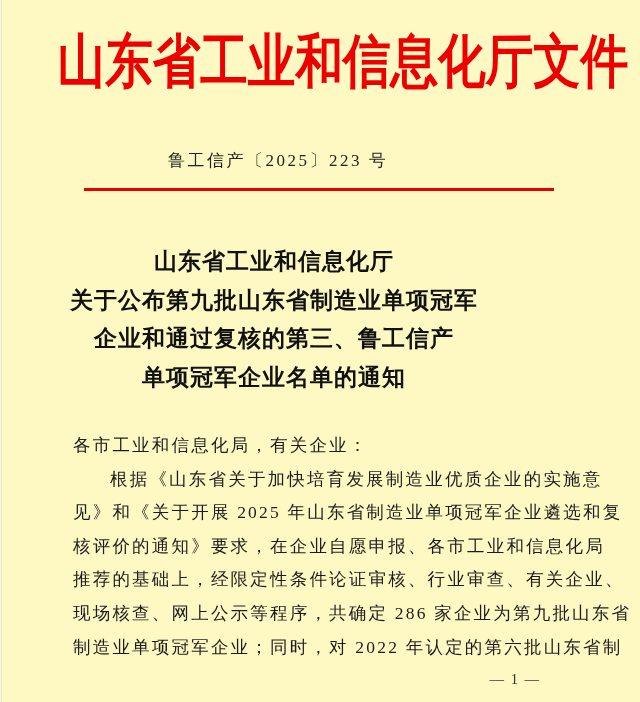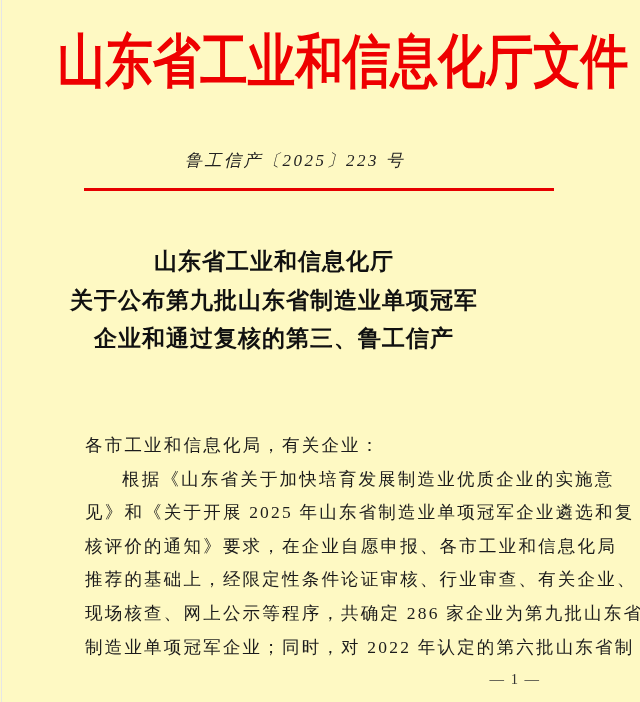--- a/index.html
+++ b/index.html
@@ -36,27 +36,26 @@
     color: var(--header-red, #ee0000);
     font-weight: bold;
     font-size: 58px;
     white-space: nowrap;
     transform: scaleX(0.82);
     transform-origin: 50% 50%;
   }
   .doc-number {
     position: absolute;
     top: 149px;
-    left: 17px;
+    left: 0;
     width: 556px;
     text-align: center;
     font-size: 17px;
     letter-spacing: 2.5px;
     color: #222222;
-    font-style: italic;
   }
   .red-line {
     position: absolute;
     top: 188px;
     left: 84px;
     width: 470px;
     height: 3px;
     background: var(--divider-red, #e60000);
   }
   .title-block {
@@ -67,21 +66,21 @@
     text-align: center;
     font-weight: bold;
     font-size: 23px;
     line-height: 38.5px;
     color: #111111;
     letter-spacing: 1px;
   }
   .body-block {
     position: absolute;
     top: 429px;
-    left: 85px;
+    left: 73px;
     width: 502px;
     font-size: 17.5px;
     line-height: 33.6px;
     letter-spacing: 2.2px;
     color: var(--body-text, #1c1c1c);
     white-space: nowrap;
   }
   .body-line {
     display: block;
   }
@@ -109,20 +108,21 @@
   <div class="header-title">山东省工业和信息化厅文件</div>
 
   <div class="doc-number">鲁工信产〔2025〕223 号</div>
 
   <div class="red-line"></div>
 
   <div class="title-block">
     <div>山东省工业和信息化厅</div>
     <div>关于公布第九批山东省制造业单项冠军</div>
     <div>企业和通过复核的第三、鲁工信产</div>
+    <div>单项冠军企业名单的通知</div>
   </div>
 
   <div class="body-block">
     <span class="body-line">各市工业和信息化局，有关企业：</span>
     <span class="body-line indent">根据《山东省关于加快培育发展制造业优质企业的实施意</span>
     <span class="body-line">见》和《关于开展 2025 年山东省制造业单项冠军企业遴选和复</span>
     <span class="body-line">核评价的通知》要求，在企业自愿申报、各市工业和信息化局</span>
     <span class="body-line">推荐的基础上，经限定性条件论证审核、行业审查、有关企业、</span>
     <span class="body-line">现场核查、网上公示等程序，共确定 286 家企业为第九批山东省</span>
     <span class="body-line">制造业单项冠军企业；同时，对 2022 年认定的第六批山东省制</span>

